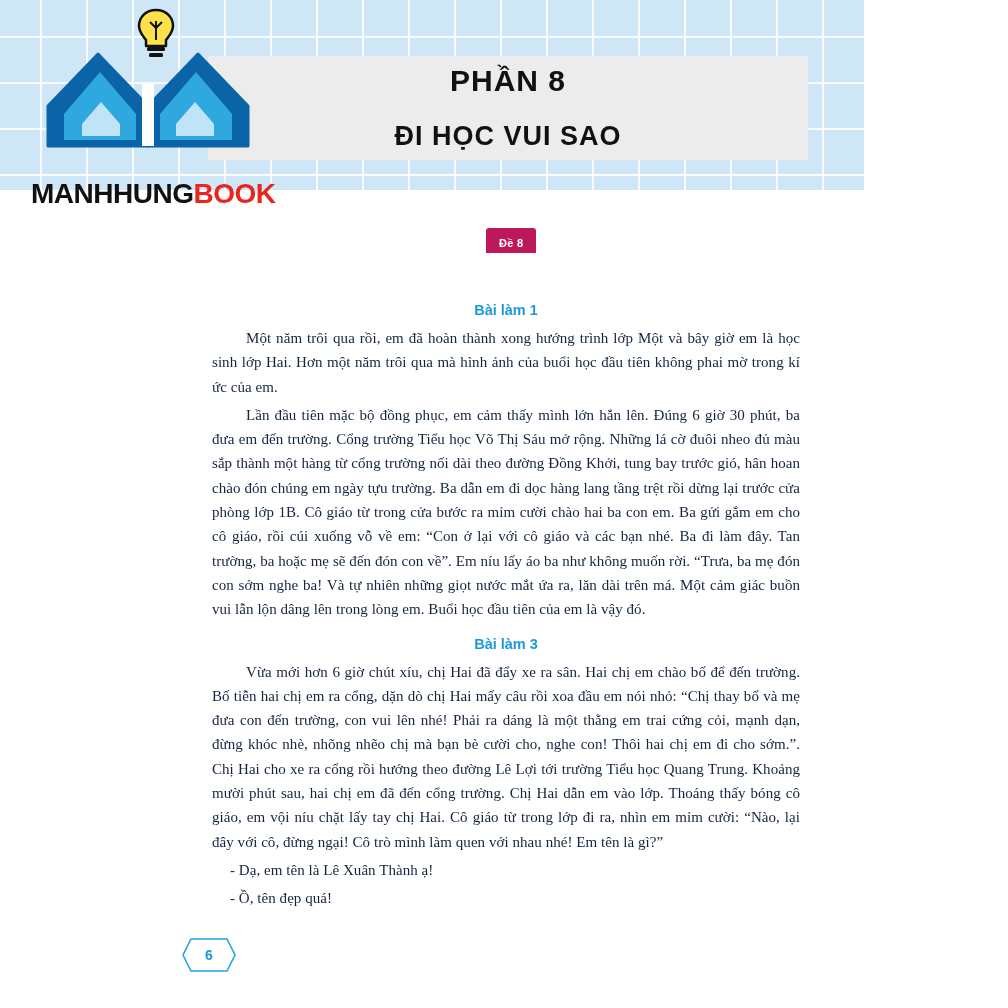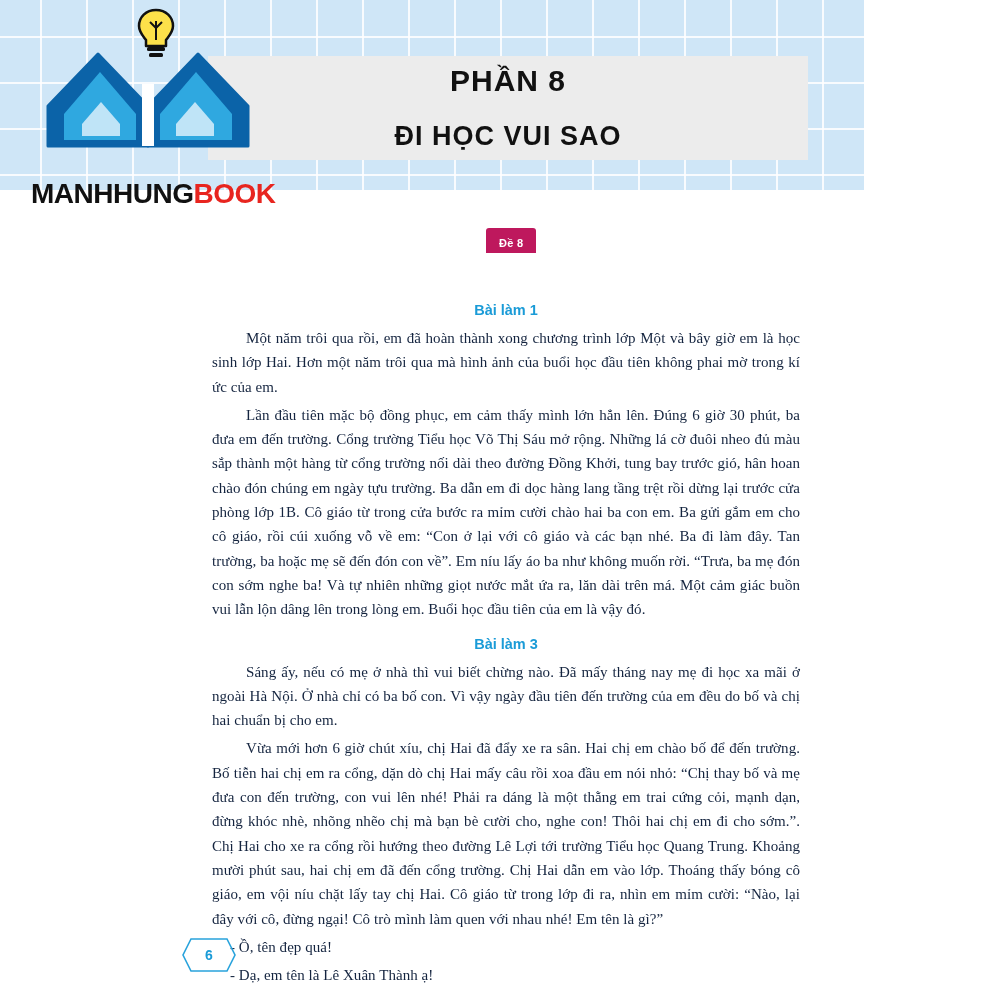--- a/index.html
+++ b/index.html
@@ -230,28 +230,27 @@
     <div class="logo-text">
       <span class="part1">MANHHUNG</span><span class="part2">BOOK</span>
     </div>
   </div>
 
   <div class="de-tab">Đề 8</div>
 
   <div class="content">
 
     <div class="section-title">Bài làm 1</div>
-    <p class="para">Một năm trôi qua rồi, em đã hoàn thành xong chương trình lớp Một và bây giờ em là học sinh lớp Hai. Hơn một năm trôi qua mà hình ảnh của buổi học đầu tiên không phai mờ trong kí ức của em.</p>
+    <p class="para">Một năm trôi qua rồi, em đã hoàn thành xong hướng trình lớp Một và bây giờ em là học sinh lớp Hai. Hơn một năm trôi qua mà hình ảnh của buổi học đầu tiên không phai mờ trong kí ức của em.</p>
     <p class="para">Lần đầu tiên mặc bộ đồng phục, em cảm thấy mình lớn hẳn lên. Đúng 6 giờ 30 phút, ba đưa em đến trường. Cổng trường Tiểu học Võ Thị Sáu mở rộng. Những lá cờ đuôi nheo đủ màu sắp thành một hàng từ cổng trường nối dài theo đường Đồng Khởi, tung bay trước gió, hân hoan chào đón chúng em ngày tựu trường. Ba dẫn em đi dọc hàng lang tầng trệt rồi dừng lại trước cửa phòng lớp 1B. Cô giáo từ trong cửa bước ra mỉm cười chào hai ba con em. Ba gửi gắm em cho cô giáo, rồi cúi xuống vỗ về em: “Con ở lại với cô giáo và các bạn nhé. Ba đi làm đây. Tan trường, ba hoặc mẹ sẽ đến đón con về”. Em níu lấy áo ba như không muốn rời. “Trưa, ba mẹ đón con sớm nghe ba! Và tự nhiên những giọt nước mắt ứa ra, lăn dài trên má. Một cảm giác buồn vui lẫn lộn dâng lên trong lòng em. Buổi học đầu tiên của em là vậy đó.</p>
 
     <div class="section-title">Bài làm 3</div>
-    <p class="para">Sáng ấy, nếu có mẹ ở nhà thì vui biết chừng nào. Đã mấy tháng nay mẹ đi học xa mãi ở ngoài Hà Nội. Ở nhà chỉ có ba bố con. Vì vậy ngày đầu tiên đến trường của em đều do bố và chị hai chuẩn bị cho em.</p>
     <p class="para">Vừa mới hơn 6 giờ chút xíu, chị Hai đã đẩy xe ra sân. Hai chị em chào bố để đến trường. Bố tiễn hai chị em ra cổng, dặn dò chị Hai mấy câu rồi xoa đầu em nói nhỏ: “Chị thay bố và mẹ đưa con đến trường, con vui lên nhé! Phải ra dáng là một thằng em trai cứng cỏi, mạnh dạn, đừng khóc nhè, nhõng nhẽo chị mà bạn bè cười cho, nghe con! Thôi hai chị em đi cho sớm.”. Chị Hai cho xe ra cổng rồi hướng theo đường Lê Lợi tới trường Tiểu học Quang Trung. Khoảng mười phút sau, hai chị em đã đến cổng trường. Chị Hai dẫn em vào lớp. Thoáng thấy bóng cô giáo, em vội níu chặt lấy tay chị Hai. Cô giáo từ trong lớp đi ra, nhìn em mỉm cười: “Nào, lại đây với cô, đừng ngại! Cô trò mình làm quen với nhau nhé! Em tên là gì?”</p>
+    <p class="para noindent">- Dạ, em tên là Lê Xuân Thành ạ!</p>
     <p class="para noindent">- Ồ, tên đẹp quá!</p>
-    <p class="para noindent">- Dạ, em tên là Lê Xuân Thành ạ!</p>
 
   </div>
 
   <div class="page-num">
     <svg viewBox="0 0 54 34" width="54" height="34">
       <path d="M9 1 L45 1 L53 17 L45 33 L9 33 L1 17 Z" fill="none" stroke="#29a3dc" stroke-width="1.6"></path>
     </svg>
     <div class="num">6</div>
   </div>
 

